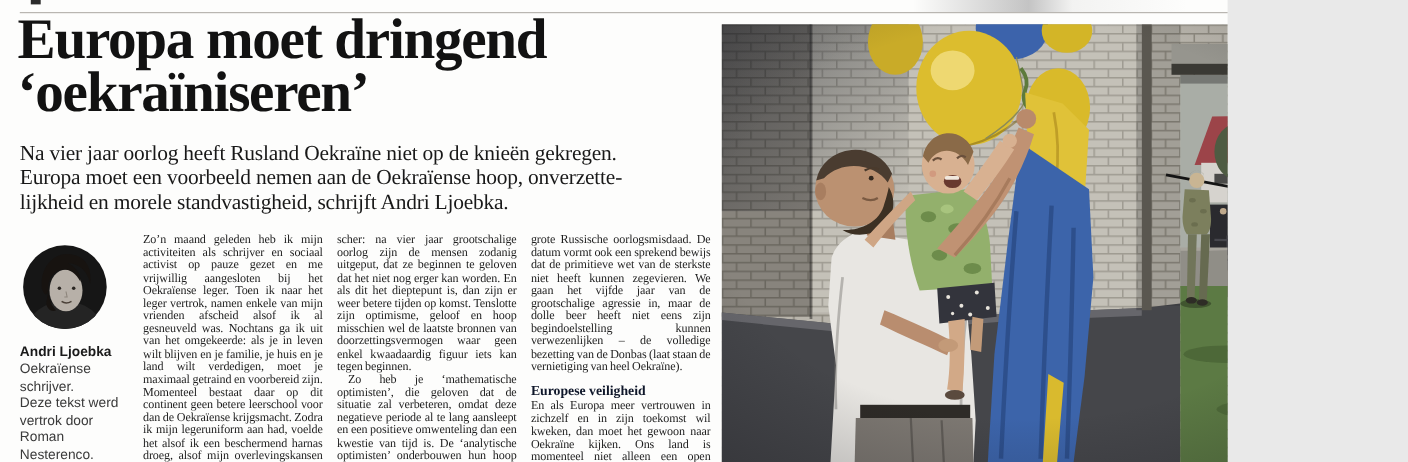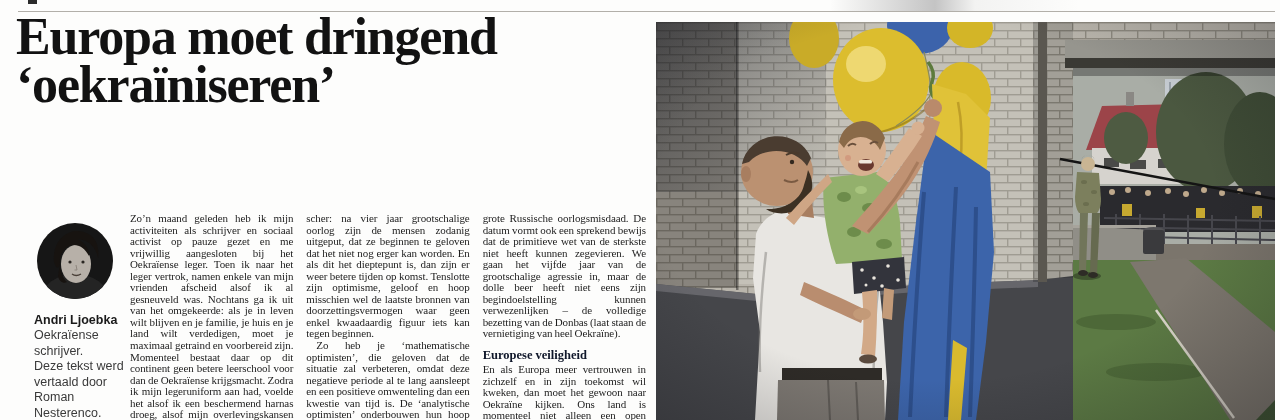--- a/index.html
+++ b/index.html
@@ -1,27 +1,27 @@
 <!DOCTYPE html>
 <html lang="nl" style="--flag-blue: #3c64aa; --flag-yellow: #e0c238; --balloon-yellow: #dcbd2e; --balloon-blue: #3c63ab; --brick-light: #b9b5ac; --mortar: #8d897f; --shirt-white: #e8e6e2; --skin: #c09273; --child-shirt-green: #93b06c; --camo-green: #7c7f5d; --grass-green: #5c7a44; --roof-red: #9c4449; --pavement-dark: #45464a;"><head>
 <meta charset="utf-8">
 <style>
   html,body{margin:0;padding:0;background:#e9e9e9;}
-  .page{position:relative;width:1280px;height:420px;background:#fdfdfc;overflow:hidden;
+  .page{position:relative;width:1116px;height:420px;background:#fdfdfc;overflow:hidden;
         font-family:"Liberation Serif", serif;color:#1c1c1c;text-decoration:underline;}
   .corner-mark{position:absolute;left:28px;top:0;width:9px;height:4px;background:#2b2b2b;}
   .scan-shadow{position:absolute;left:830px;top:0;width:250px;height:11px;
         background:linear-gradient(90deg,rgba(120,120,120,0) 0%,rgba(110,110,112,.40) 42%,rgba(120,120,120,.08) 58%,rgba(120,120,120,0) 100%);}
   .top-rule{position:absolute;left:18px;top:11px;width:1257px;height:1px;background:#b2afa9;}
   .pre{white-space:pre-line;}
   .headline{position:absolute;left:16px;top:13px;margin:0;width:630px;
         font-size:52px;line-height:48px;font-weight:bold;letter-spacing:-1.2px;color:#121212;}
   .standfirst{position:absolute;left:18px;top:129px;margin:0;width:640px;
         font-size:19.5px;line-height:22.4px;font-weight:500;letter-spacing:-0.2px;color:#181818;}
-  .byline{position:absolute;left:34px;top:222px;width:104px;font-family:"Liberation Sans",sans-serif;}
+  .byline{position:absolute;left:18px;top:222px;width:104px;font-family:"Liberation Sans",sans-serif;}
   .portrait{display:block;width:78px;height:78px;margin-left:2px;}
   .byline-name{margin-top:13px;font-size:12.5px;font-weight:bold;color:#1a1a1a;line-height:15px;}
   .byline-bio{font-size:12.5px;line-height:15.5px;color:#3a3a3a;}
   .columns{position:absolute;left:130px;top:213px;width:516px;height:207px;
         display:flex;gap:13px;overflow:hidden;}
   .col{flex:1;min-width:0;}
   .col-para{margin:0;font-size:11px;line-height:11.55px;text-align:justify;
         letter-spacing:-0.1px;word-spacing:-0.5px;color:#1d1d1d;}
   .col-para.indent{text-indent:10px;}
   .col-subhead{margin:9px 0 2px 0;font-size:12.5px;line-height:13px;font-weight:bold;color:#0f172a;}
@@ -31,20 +31,23 @@
 </head>
 <body>
 
 <div class="page">
   <div class="corner-mark"></div>
   <div class="scan-shadow"></div>
   <div class="top-rule"></div>
 
   <h1 class="headline pre">Europa moet dringend
 ‘oekraïniseren’</h1>
+  <p class="standfirst pre">Na vier jaar oorlog heeft Rusland Oekraïne niet op de knieën gekregen.
+Europa moet een voorbeeld nemen aan de Oekraïense hoop, onverzette-
+lijkheid en morele standvastigheid, schrijft Andri Ljoebka.</p>
 
   <aside class="byline">
     <svg class="portrait" viewBox="0 0 78 78" role="img">
       <defs>
           <clipPath id="pc">
             <circle cx="39" cy="39" r="38"></circle>
           </clipPath>
         </defs>
       <circle cx="39" cy="39" r="38" fill="#161616"></circle>
       <g clip-path="url(#pc)">
@@ -54,21 +57,21 @@
         <path d="M24,42 c0,8 3,14 7,18 c-3,2 -8,0 -9,-6 Z" fill="#171310"></path>
         <circle cx="34" cy="40" r="1.6" fill="#2a2622"></circle>
         <circle cx="47" cy="40" r="1.6" fill="#2a2622"></circle>
         <path d="M36,52 q4,3 9,0" stroke="#4a4038" stroke-width="1.4" fill="none"></path>
         <path d="M40,43 l1,5 l-2.5,0" stroke="#8d857c" stroke-width="1" fill="none"></path>
       </g>
     </svg>
     <div class="byline-name">Andri Ljoebka</div>
     <div class="byline-bio pre">Oekraïense schrijver.
 Deze tekst werd
-vertaald door Roman
+vertrok door Roman
 Nesterenco.</div>
   </aside>
 
   <div class="columns">
       <div class="col">
         <p class="col-para">Zo’n maand geleden heb ik mijn activiteiten als schrijver en sociaal activist op pauze gezet en me vrijwillig aangesloten bij het Oekraïense leger. Toen ik naar het leger vertrok, namen enkele van mijn vrienden afscheid alsof ik al gesneuveld was. Nochtans ga ik uit van het omgekeerde: als je in leven wilt blijven en je familie, je huis en je land wilt verdedigen, moet je maximaal getraind en voorbereid zijn. Momenteel bestaat daar op dit continent geen betere leerschool voor dan de Oekraïense krijgsmacht. Zodra ik mijn legeruniform aan had, voelde het alsof ik een beschermend harnas droeg, alsof mijn overlevingskansen ineens waren toegenomen in vergelij-</p>
       </div>
       <div class="col">
         <p class="col-para">scher: na vier jaar grootschalige oorlog zijn de mensen zodanig uitgeput, dat ze beginnen te geloven dat het niet nog erger kan worden. En als dit het dieptepunt is, dan zijn er weer betere tijden op komst. Tenslotte zijn optimisme, geloof en hoop misschien wel de laatste bronnen van doorzettingsvermogen waar geen enkel kwaadaardig figuur iets kan tegen beginnen.</p>
         <p class="col-para indent">Zo heb je ‘mathematische optimisten’, die geloven dat de situatie zal verbeteren, omdat deze negatieve periode al te lang aansleept en een positieve omwenteling dan een kwestie van tijd is. De ‘analytische optimisten’ onderbouwen hun hoop als volgt: Rus-</p>

